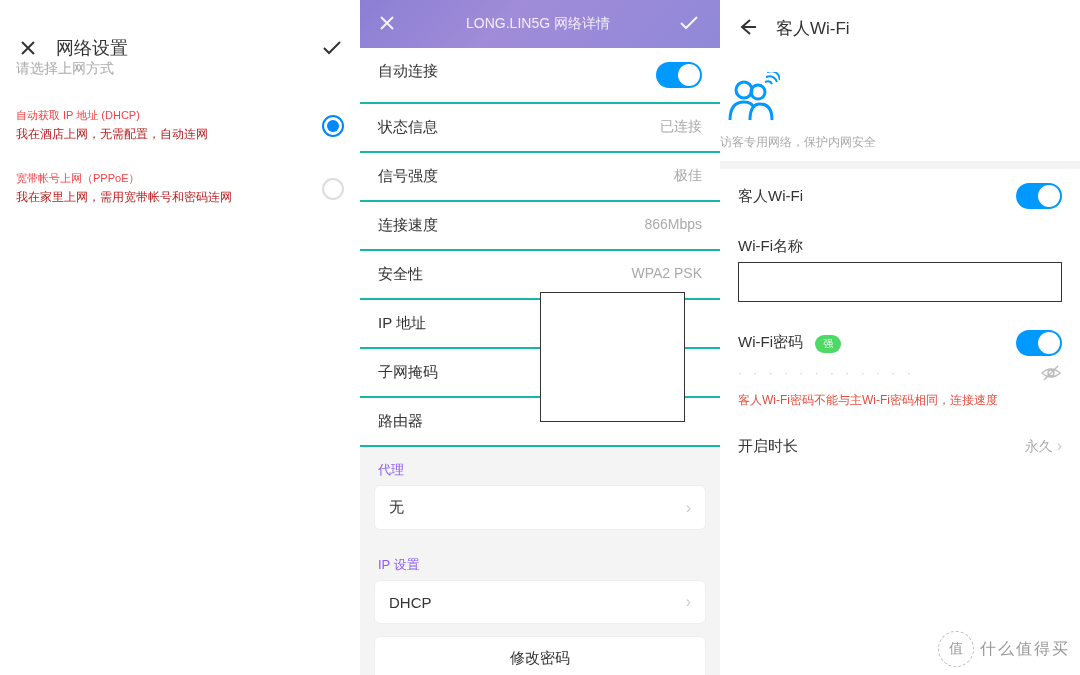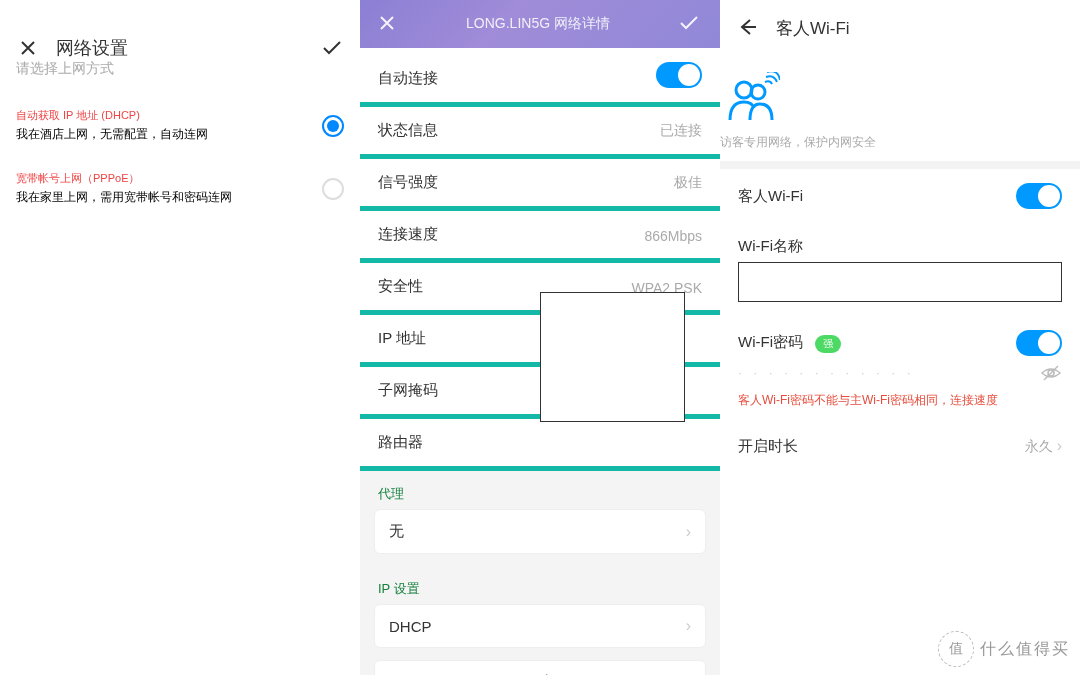--- a/index.html
+++ b/index.html
@@ -9,37 +9,37 @@
 
 
 .p1-header{height:60px;display:flex;align-items:flex-end;padding:0 16px;}
 .p1-close{width:24px;height:24px;display:flex;align-items:center;justify-content:center;color:#333;}
 .p1-title{flex:1;margin-left:16px;font-size:18px;color:#333;}
 .p1-check{width:24px;height:24px;color:#333;}
 .p1-sub{padding:0 16px 16px;font-size:14px;color:#aaa;}
 .opt{display:flex;align-items:center;padding:14px 16px;}
 .opt-text{flex:1;}
 .opt-title{font-size:11px;color:#ef4444;margin-bottom:3px;}
-.opt-desc{font-size:12px;color:#000000;}
+.opt-desc{font-size:12px;color:#b91c1c;}
 .radio{width:22px;height:22px;border-radius:50%;border:2px solid #ddd;position:relative;}
 .radio.on{border-color:#0088ff;}
 .radio.on::after{content:'';position:absolute;top:3px;left:3px;width:12px;height:12px;border-radius:50%;background:#0088ff;}
 
 
 .p2-header{height:48px;background:linear-gradient(135deg,#8b7fd4 0%,#a08cd8 40%,#9088d8 100%);display:flex;align-items:center;padding:0 18px;color:#fff;}
 .p2-close{width:20px;height:20px;color:rgba(255,255,255,0.9);}
 .p2-title{flex:1;text-align:center;font-size:14px;color:rgba(255,255,255,0.85);}
 .p2-check{width:24px;height:24px;color:rgba(255,255,255,0.9);}
 .p2-list{background:#fff;}
-.p2-row{display:flex;align-items:flex-end;padding:14px 18px;border-bottom:5px solid #14b8a6;gap:6px;}
+.p2-row{display:flex;align-items:flex-start;padding:14px 18px;border-bottom:2px solid #14b8a6;gap:6px;}
 .p2-label{flex:1;font-size:15px;color:#333;}
 .p2-val{font-size:14px;color:#aaa;}
 .toggle{width:46px;height:26px;border-radius:13px;background:#0099ff;position:relative;}
 .toggle::after{content:'';position:absolute;right:2px;top:2px;width:22px;height:22px;border-radius:50%;background:#fff;}
-.p2-sect-label{padding:14px 18px 6px;font-size:13px;color:#15803d;}
+.p2-sect-label{padding:14px 18px 6px;font-size:13px;color:#8b5cf6;}
 .p2-select{margin:0 14px 12px;background:#fff;border:1px solid #eee;border-radius:6px;padding:12px 14px;display:flex;align-items:center;}
 .p2-select-val{flex:1;font-size:15px;color:#333;}
 .chev{color:#ccc;font-size:16px;}
 .p2-btn{margin:0 14px 10px;background:#fff;border:1px solid #eee;border-radius:6px;padding:12px;text-align:center;font-size:15px;color:#333;}
 .redact-box{position:absolute;border:1px solid #333;background:#fff;}
 
 
 .p3-header{height:56px;display:flex;align-items:center;padding:0 16px;}
 .p3-back{width:24px;height:24px;color:#333;}
 .p3-title{margin-left:16px;font-size:17px;color:#333;}

